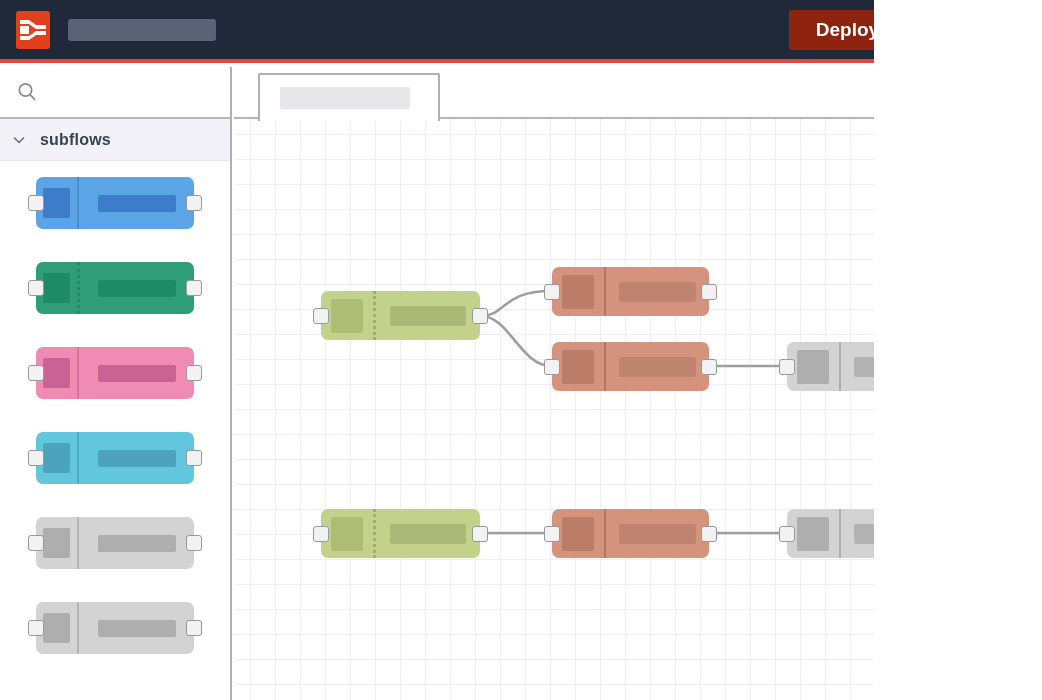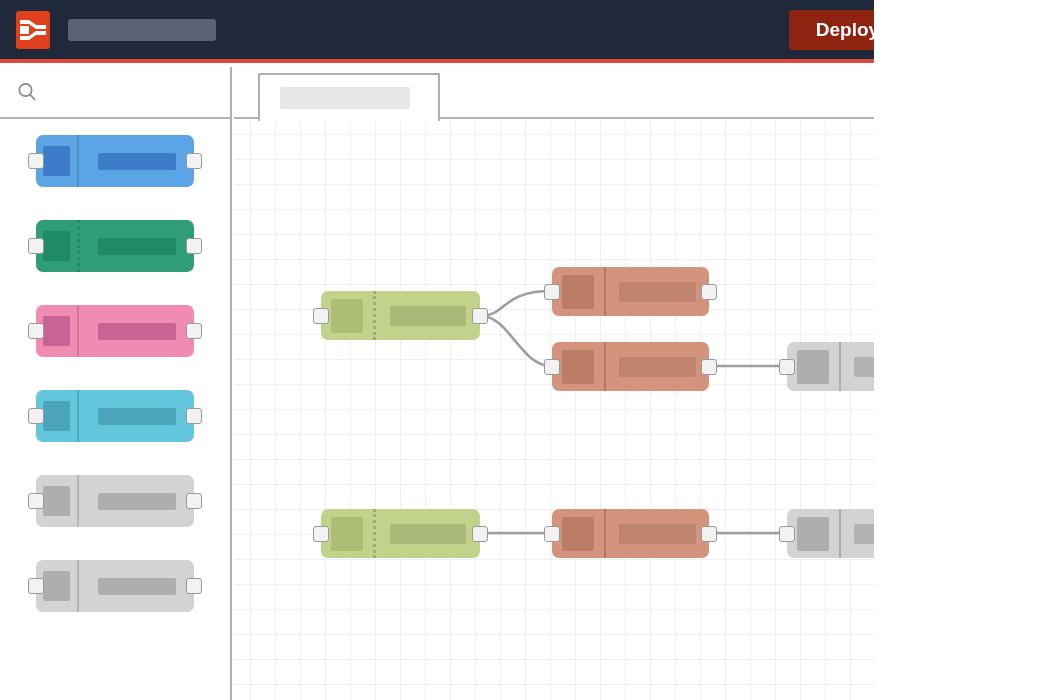--- a/index.html
+++ b/index.html
@@ -336,20 +336,28 @@
   <div class="sidebar">
     <div class="palette-search">
       <span class="search-icon">
         <svg width="22" height="22" viewBox="0 0 22 22" aria-hidden="true">
           <circle cx="9.5" cy="9" r="6.2" fill="none" stroke="#8a8a8a" stroke-width="1.7"></circle>
           <line x1="14" y1="13.6" x2="18.6" y2="18.4" stroke="#8a8a8a" stroke-width="1.7" stroke-linecap="round"></line>
         </svg>
       </span>
     </div>
 
+    <div class="cat-header">
+      <span class="cat-caret">
+        <svg width="14" height="14" viewBox="0 0 14 14" aria-hidden="true">
+          <path d="M2.5 5 L7 9.5 L11.5 5" fill="none" stroke="#6b7385" stroke-width="1.7" stroke-linecap="round" stroke-linejoin="round"></path>
+        </svg>
+      </span>
+      <span class="cat-label">subflows</span>
+    </div>
 
     <div class="palette-list" id="palette-list">
         <div class="pnode" style="background: rgb(91, 164, 229);">
           <span class="port in"></span>
           <span class="pnode-icon">
             <i style="background:#3d7cc9"></i>
           </span>
           <span class="pnode-divider"></span>
           <span class="pnode-body">
             <span class="pnode-label-ph" style="background:#3d7cc9"></span>

